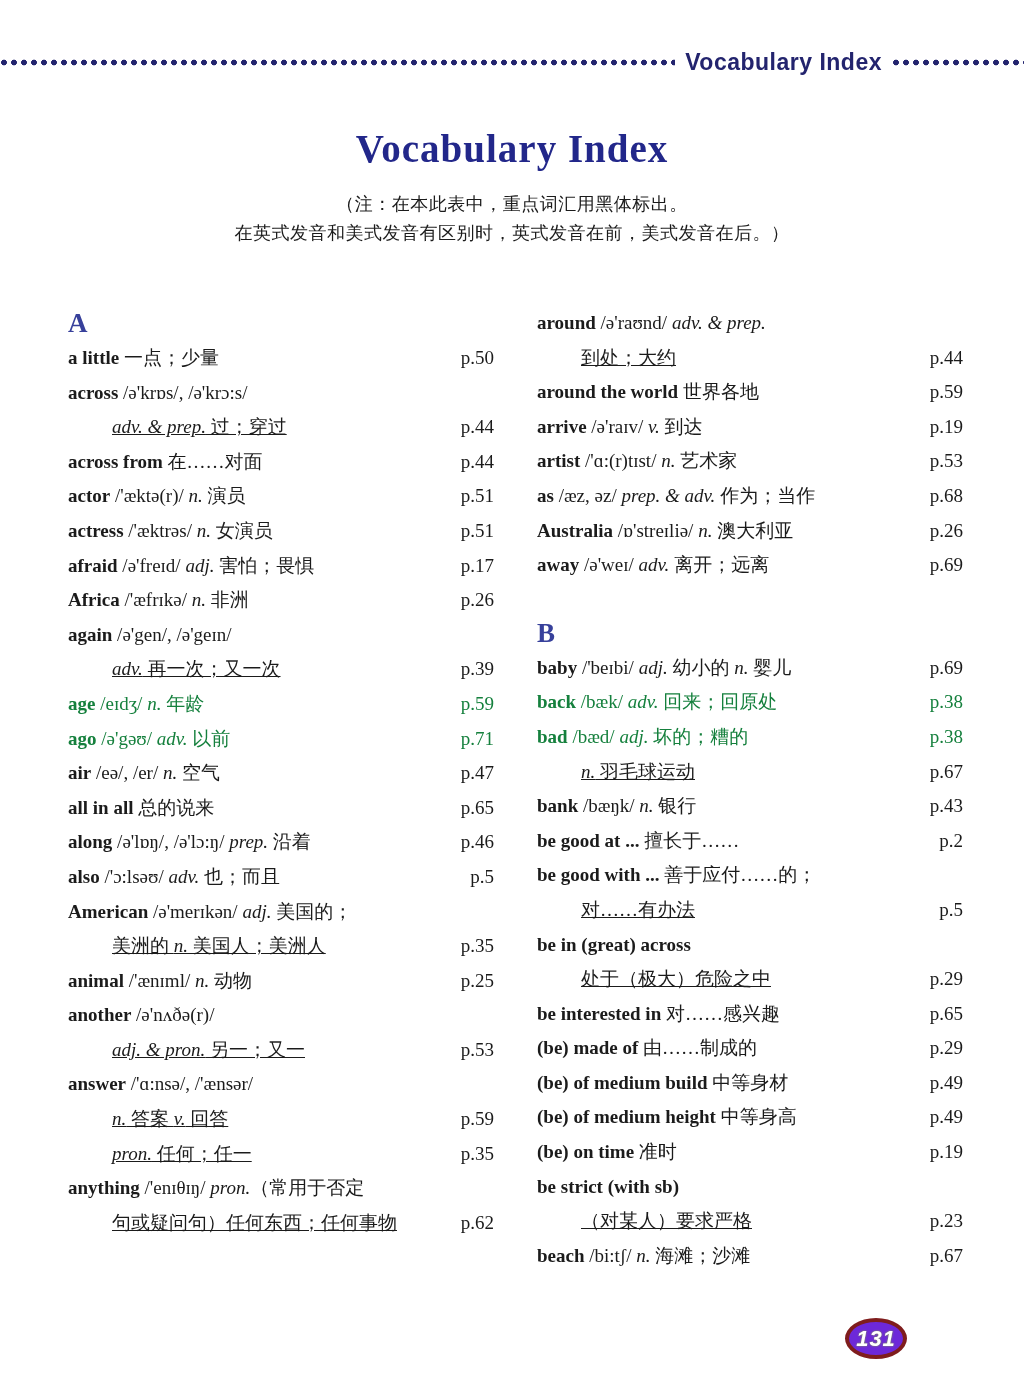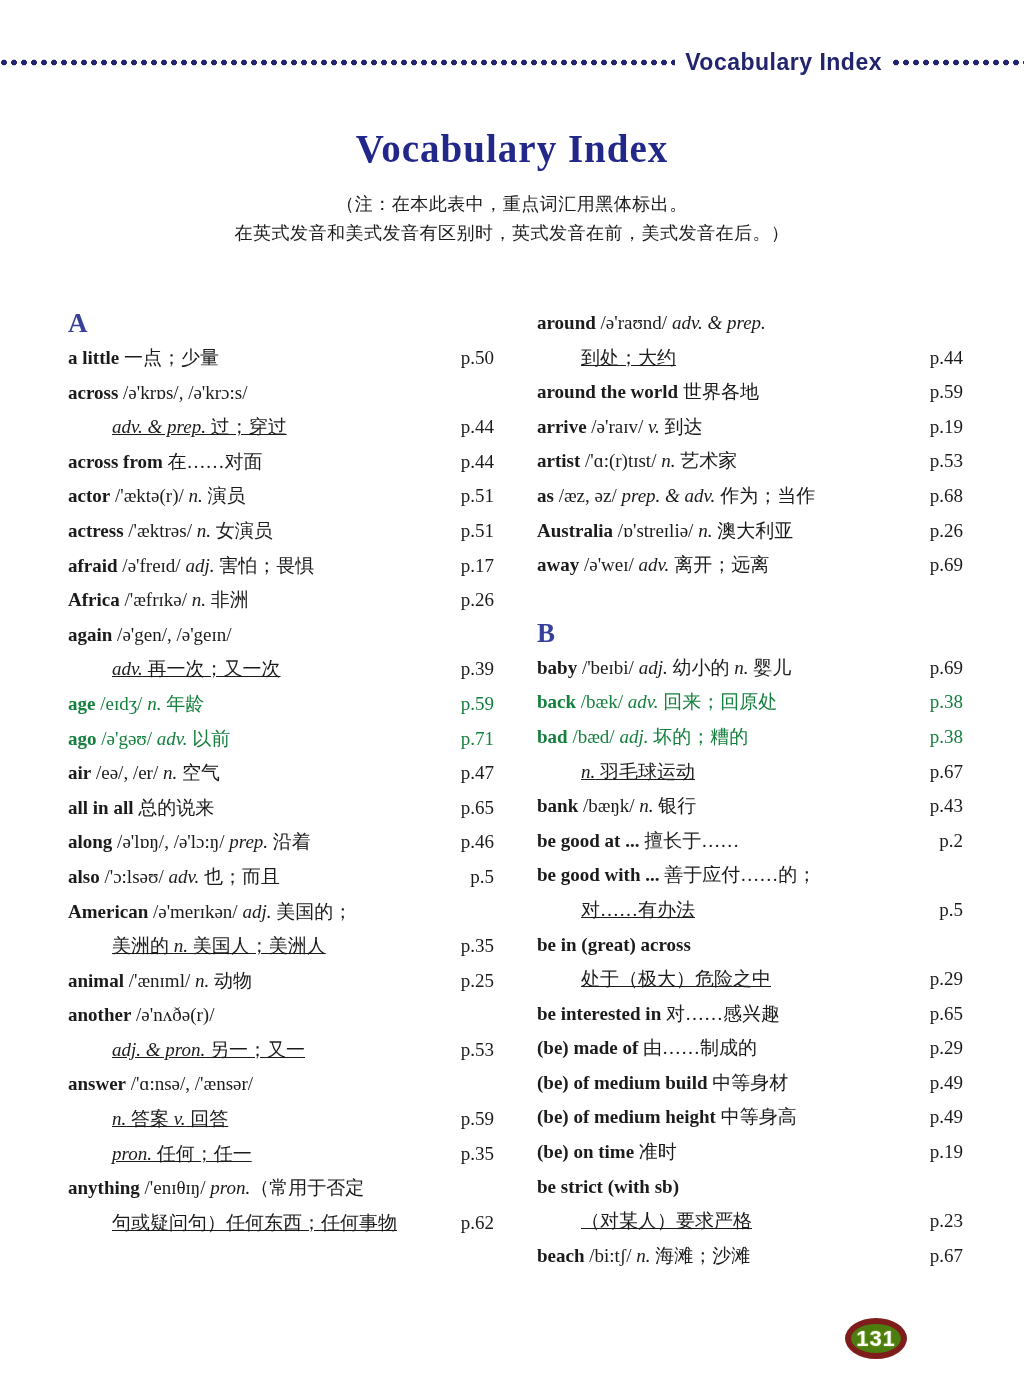--- a/index.html
+++ b/index.html
@@ -26,24 +26,25 @@
   .row{display:flex;align-items:center;line-height:34.6px;font-size:19px;color:#1b1b1b;}
   .row .txt{flex:1;white-space:nowrap;}
   .row.indent .txt{padding-left:44px;text-decoration:underline;}
   .row .pg{font-weight:normal;white-space:nowrap;}
   .row.muted{color:#15803d;}
   .b{font-weight:bold;}
   .i{font-style:italic;}
   
   .badge{
     position:absolute;left:845px;top:1318px;width:62px;height:41px;
-    background:#4d7c0f;border:6px solid #7f1d1d;border-radius:50%;
+    background:#6d28d9;border:4px solid #7f1d1d;border-radius:50%;
     box-sizing:border-box;display:flex;align-items:center;justify-content:center;
     color:#ffffff;font-family:"Liberation Sans",sans-serif;font-weight:bold;font-size:22px;letter-spacing:1px;
     text-shadow:0 0 2px #8bbd2e;
+    font-style:italic;
   }
 </style>
 </head>
 <body>
 
 <div class="page">
 
   <div class="header-strip">
     <div class="dots dots-left"></div>
     <div class="header-label">Vocabulary Index</div>

